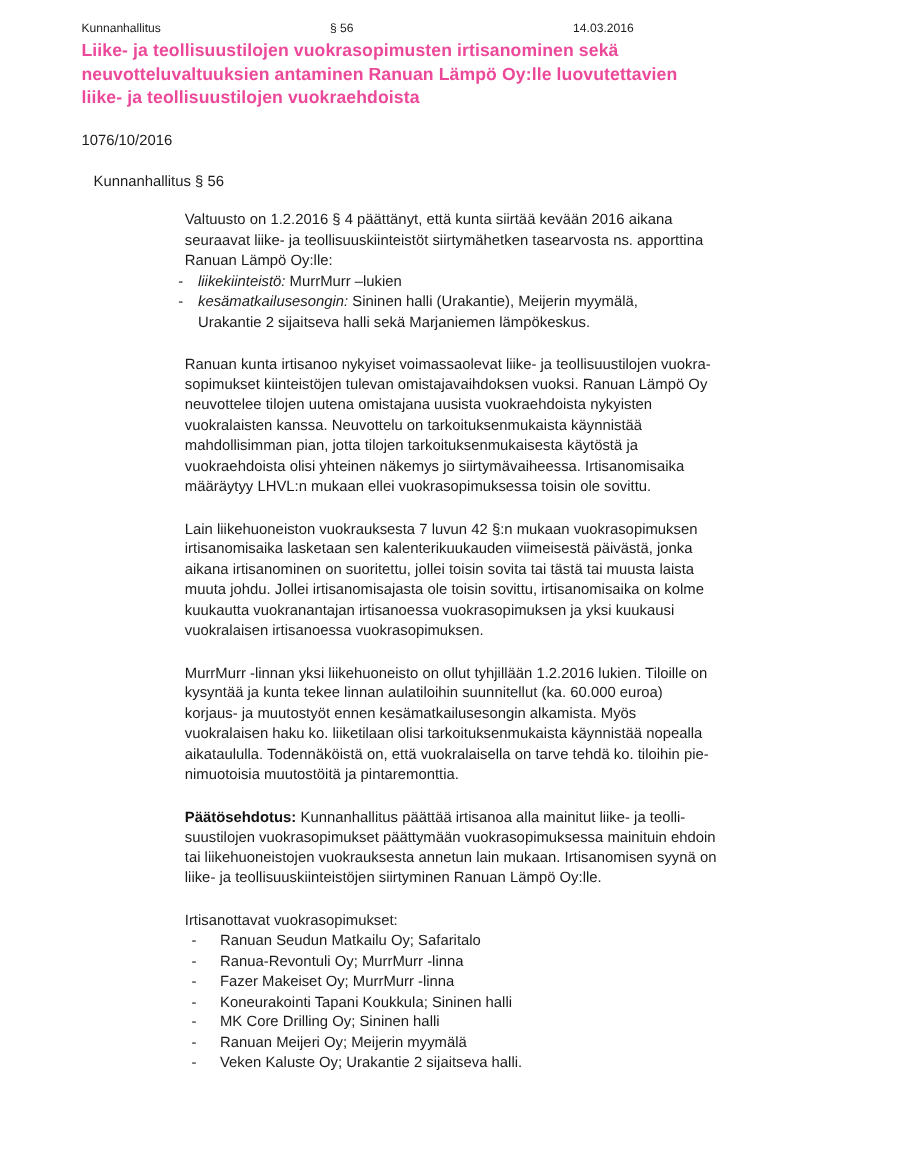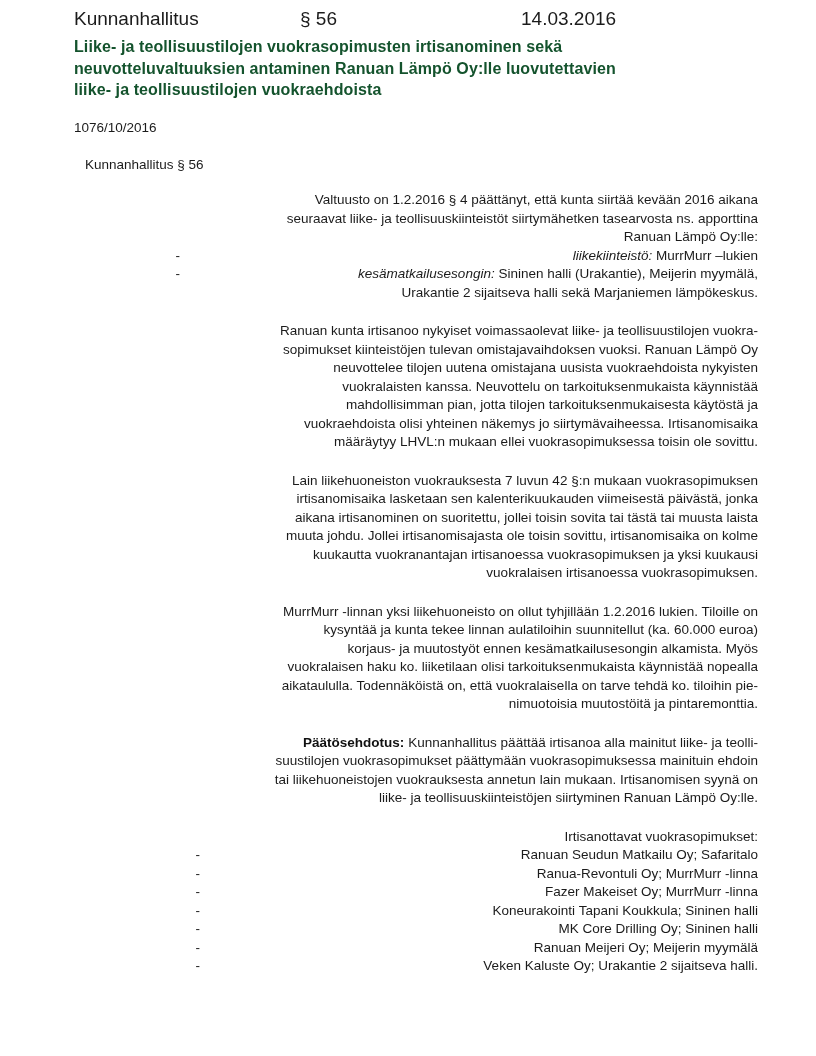--- a/index.html
+++ b/index.html
@@ -7,36 +7,36 @@
     position: relative;
     width: 816px;
     height: 1056px;
     background: #ffffff;
     font-family: "Liberation Sans", sans-serif;
     color: #1b1b1b;
     overflow: hidden;
   }
   .pre { white-space: pre-line; }
 
-  .header { position: absolute; top: 8px; left: 0; width: 816px; height: 20px; font-size: 19px; }
+  .header { position: absolute; top: 20px; left: 0; width: 816px; height: 20px; font-size: 11px; }
   .h-committee { position: absolute; left: 74px; top: 0; }
   .h-section   { position: absolute; left: 300px; top: 0; }
   .h-date      { position: absolute; left: 521px; top: 0; }
 
   .title {
     position: absolute; top: 36px; left: 74px; width: 690px;
     margin: 0; font-size: 16px; font-weight: bold; line-height: 21.5px;
-    color: #14532d; letter-spacing: 0.1px;
+    color: #ec4899; letter-spacing: 0.1px;
   }
   .case   { position: absolute; top: 120px; left: 74px; font-size: 13.5px; }
   .secref { position: absolute; top: 157px; left: 85px; font-size: 13.5px; }
 
   .body {
     position: absolute; top: 191px; left: 168px; width: 590px;
-    font-size: 13.5px; line-height: 18.5px; text-align: right;
+    font-size: 13.5px; line-height: 18.5px;
   }
   .para { margin: 0 0 20px 0; }
   .tight { margin-bottom: 0; }
   .closing { margin-top: 14px; margin-bottom: 0; }
 
   .ulist { margin: 0 0 20px 0; }
   .ulist.l2 { margin-bottom: 0; }
   .li { display: flex; align-items: flex-start; }
   .l1 .li { margin-left: -6px; }
   .l1 .dash { width: 18px; flex: 0 0 18px; }

